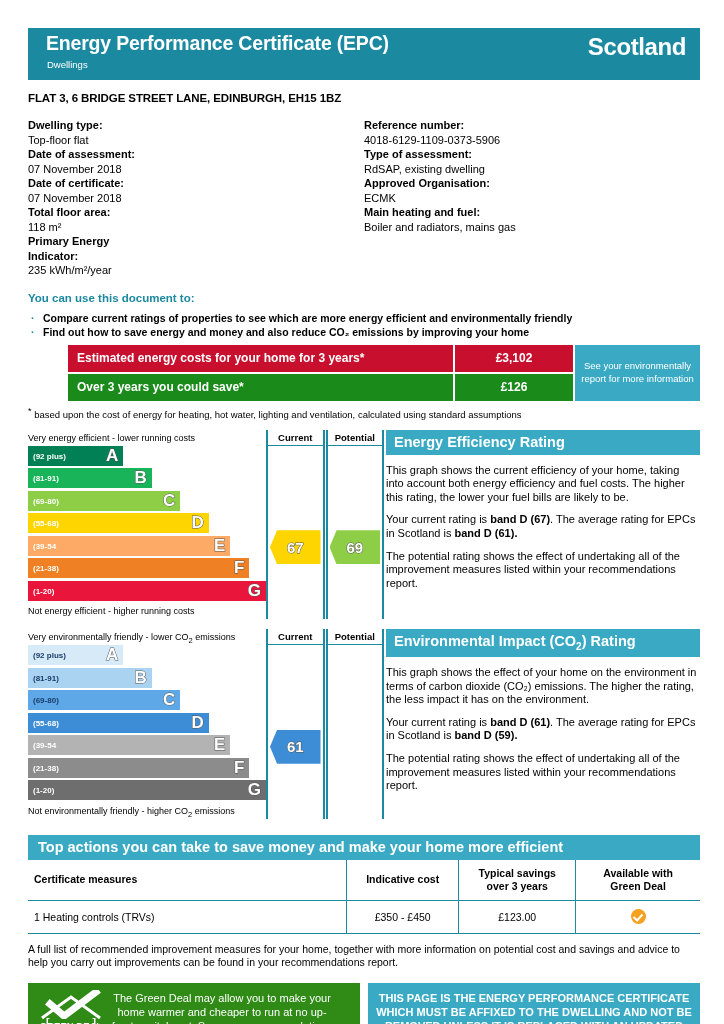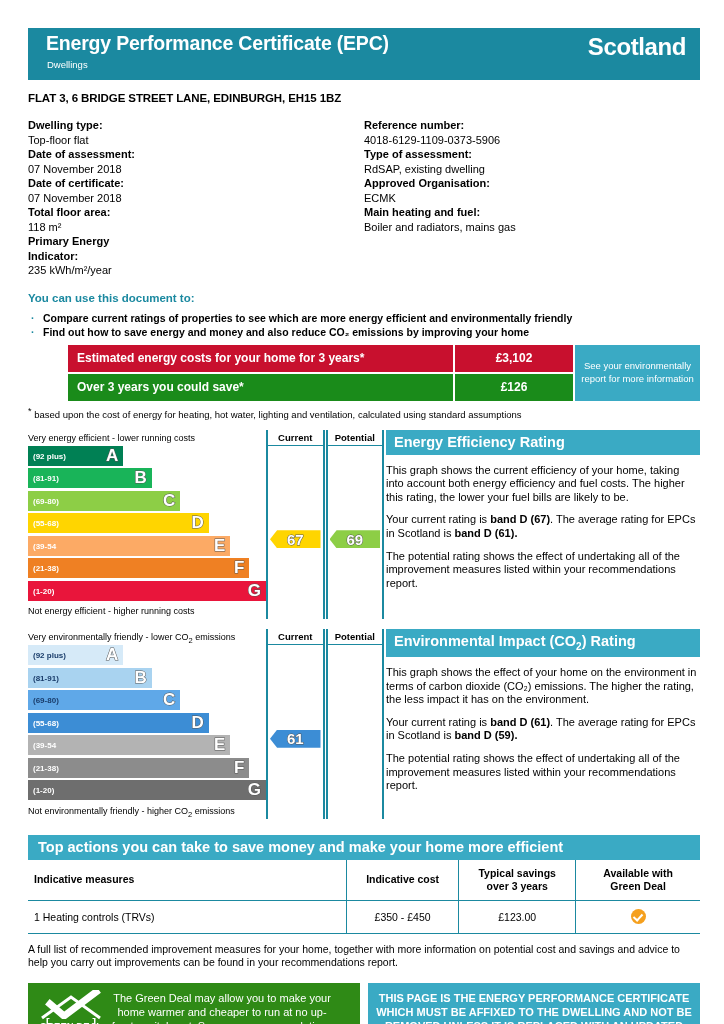--- a/index.html
+++ b/index.html
@@ -217,21 +217,21 @@
     font-size: 9.5px;
     font-weight: bold;
     border-bottom: 1.5px solid #1b89a0;
     box-sizing: border-box;
   }
   .col-body { position: relative; height: calc(100% - 16px); }
   .marker {
     position: absolute;
     left: 2px;
     right: 2px;
-    height: 18px;
+    height: 34px;
     display: flex;
     align-items: center;
     justify-content: center;
     font-size: 15px;
     font-weight: bold;
     color: #ffffff;
     -webkit-text-stroke: 1px #555;
     paint-order: stroke fill;
     clip-path: polygon(0% 50%, 14% 0%, 100% 0%, 100% 100%, 14% 100%);
   }
@@ -539,21 +539,21 @@
       <p>This graph shows the effect of your home on the environment in terms of carbon dioxide (CO₂) emissions. The higher the rating, the less impact it has on the environment.</p>
       <p><span>Your current rating is </span><b>band D (61)</b><span>. The average rating for EPCs in Scotland is </span><b>band D (59).</b></p>
       <p>The potential rating shows the effect of undertaking all of the improvement measures listed within your recommendations report.</p>
     </div>
   </div>
 
   <div class="actions-hdr">Top actions you can take to save money and make your home more efficient</div>
   <table class="meas">
     <thead>
       <tr>
-        <th class="left col-meas">Indicative measures</th>
+        <th class="left col-meas">Certificate measures</th>
         <th class="col-cost">Indicative cost</th>
         <th class="col-sav"><span>Typical savings</span><br><span>over 3 years</span></th>
         <th class="col-gd"><span>Available with</span><br><span>Green Deal</span></th>
       </tr>
     </thead>
     <tbody>
       <tr>
         <td class="left">1 Heating controls (TRVs)</td>
         <td>£350 - £450</td>
         <td>£123.00</td>

